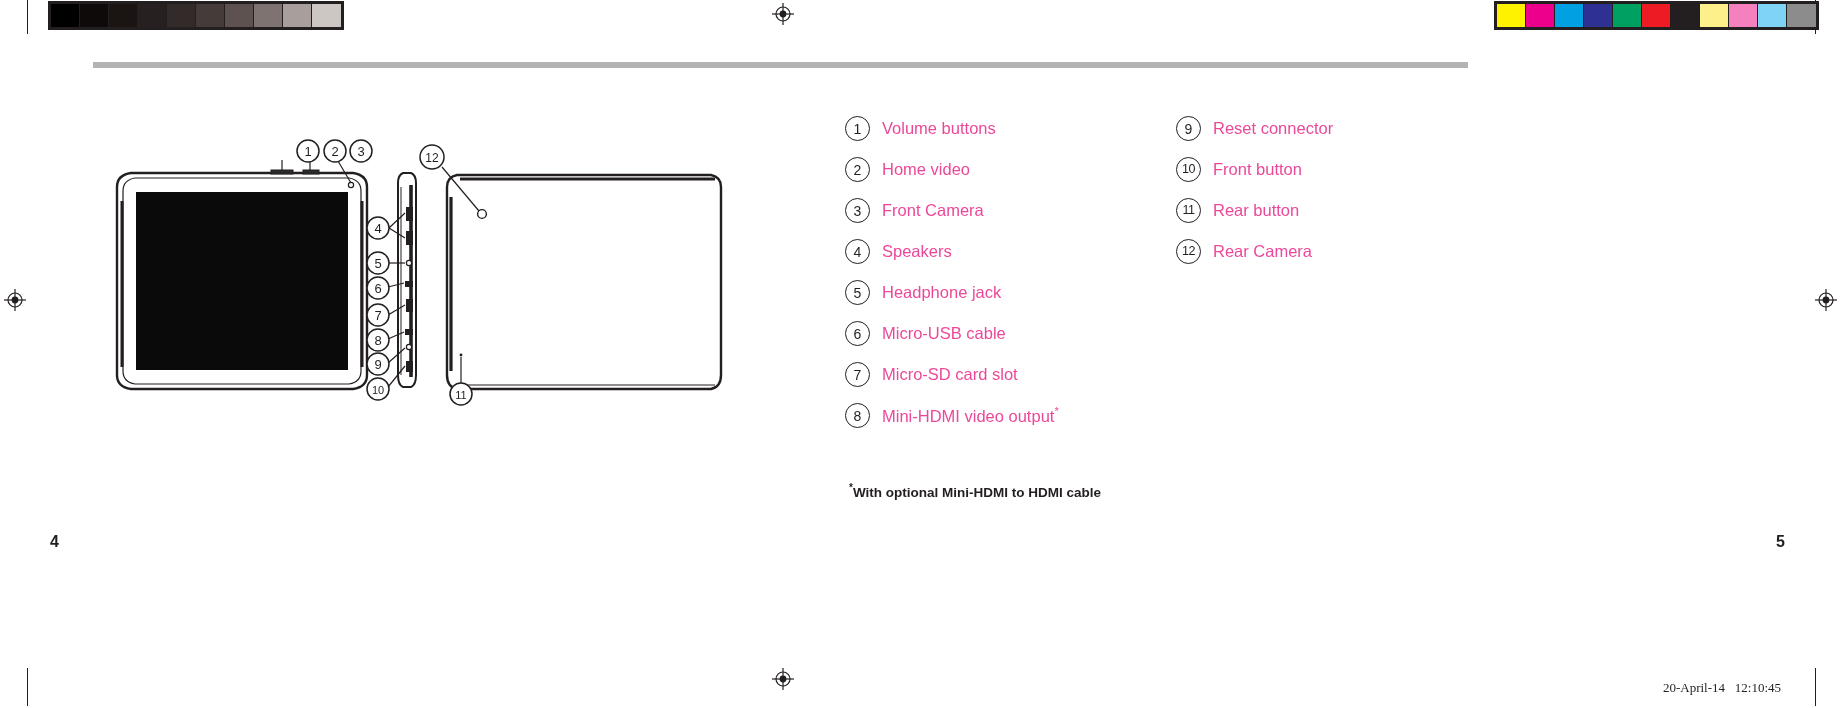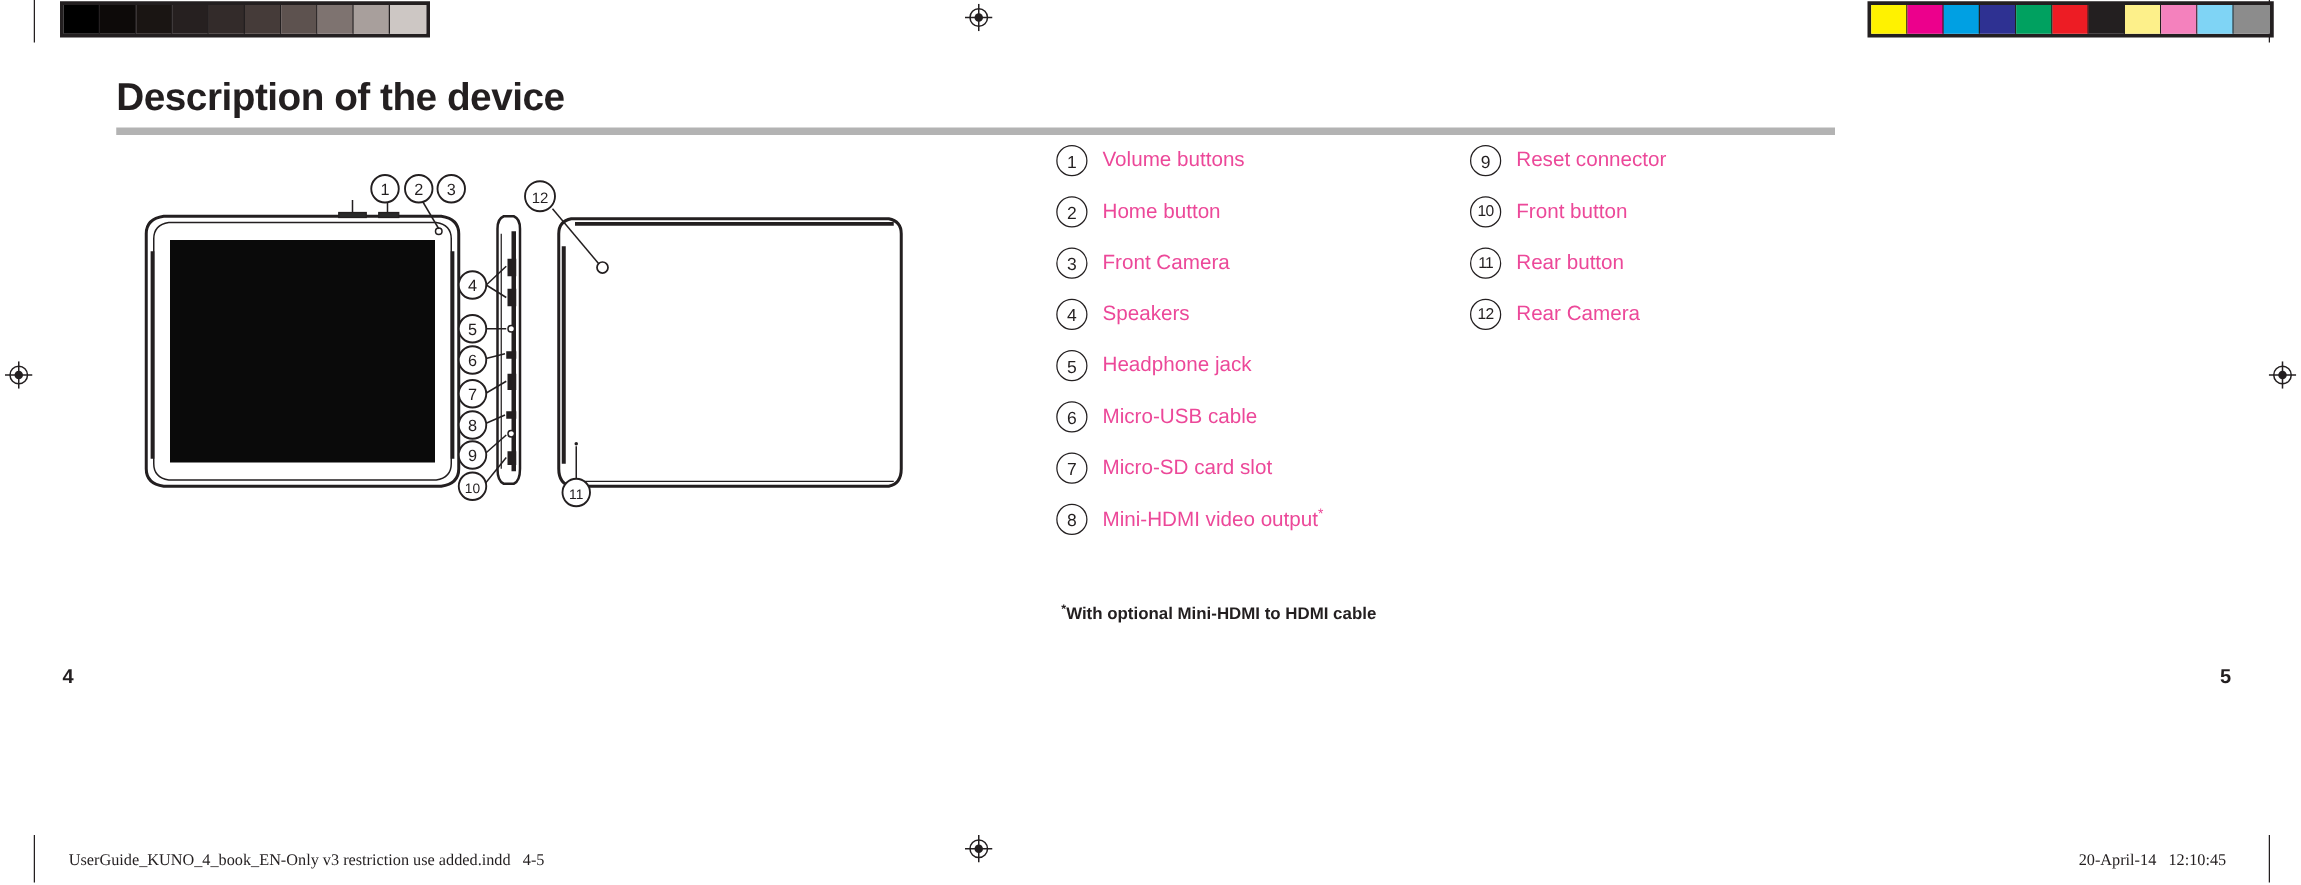--- a/index.html
+++ b/index.html
@@ -254,21 +254,20 @@
       <div class="sw" style="background: rgb(0, 161, 96);"></div>
       <div class="sw" style="background: rgb(237, 28, 36);"></div>
       <div class="sw" style="background: rgb(35, 31, 32);"></div>
       <div class="sw" style="background: rgb(253, 240, 138);"></div>
       <div class="sw" style="background: rgb(244, 129, 189);"></div>
       <div class="sw" style="background: rgb(127, 212, 245);"></div>
       <div class="sw" style="background: rgb(140, 140, 140);"></div>
     </div>
 
   <div class="heading-wrap">
-    <h1 class="heading">Description of the device</h1>
     <div class="heading-rule"></div>
   </div>
 
   <div class="illustration">
     <svg width="700" height="290" viewBox="0 0 700 290">
       <g fill="none" stroke="#231f20" stroke-width="1.6">
 
         <g>
 
           <path d="M22,52 Q22,40 36,38 L258,38 Q272,40 272,52 L272,240 Q272,252 258,254 L36,254 Q22,252 22,240 Z" fill="#ffffff" stroke="#231f20" stroke-width="2.4"></path>
@@ -389,21 +388,21 @@
   </div>
 
   <div class="legend">
     <div class="legend-col" id="legend-col-left">
         <div class="legend-item">
           <div class="num-badge">1</div>
           <div class="legend-label"><span>Volume buttons</span></div>
         </div>
         <div class="legend-item">
           <div class="num-badge">2</div>
-          <div class="legend-label"><span>Home button</span></div>
+          <div class="legend-label"><span>Home video</span></div>
         </div>
         <div class="legend-item">
           <div class="num-badge">3</div>
           <div class="legend-label"><span>Front Camera</span></div>
         </div>
         <div class="legend-item">
           <div class="num-badge">4</div>
           <div class="legend-label"><span>Speakers</span></div>
         </div>
         <div class="legend-item">
@@ -446,17 +445,16 @@
   <div class="footnote">
     <span class="star">*</span><span>With optional Mini-HDMI to HDMI cable</span>
   </div>
 
   <div class="page-number" id="page-number-left">4</div>
   <div class="page-number" id="page-number-right">5</div>
 
   <div class="footer">
     <div class="footer-rule" id="footer-rule-left"></div>
     <div class="footer-rule" id="footer-rule-right"></div>
-    <div class="footer-text" id="footer-filename">UserGuide_KUNO_4_book_EN-Only v3 restriction use added.indd   4-5</div>
     <div class="footer-text" id="footer-timestamp">20-April-14   12:10:45</div>
   </div>
 
 </div>
 
 </body></html>

